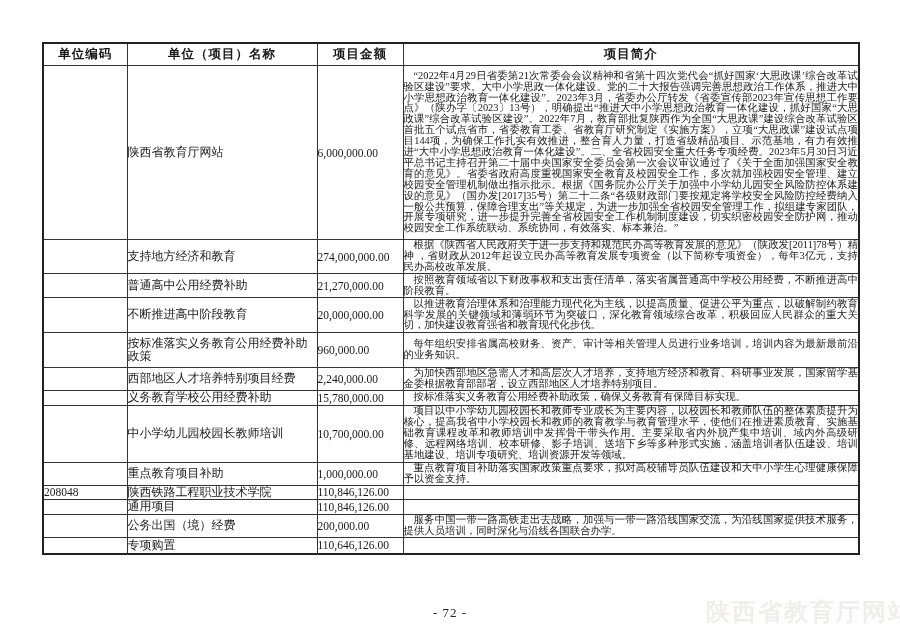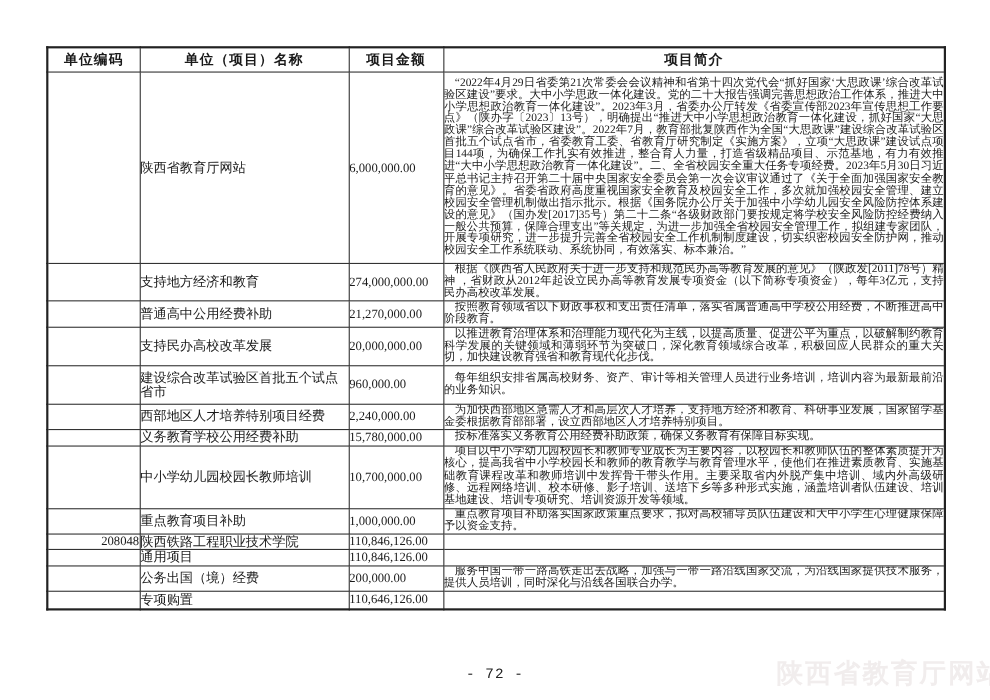--- a/index.html
+++ b/index.html
@@ -24,21 +24,21 @@
     overflow: hidden;
     vertical-align: middle;
   }
   table.budget th {
     font-size: 12.5px;
     font-weight: bold;
     height: 21px;
     text-align: center;
     letter-spacing: 1px;
   }
-  td.code  { text-align: right; font-size: 11.5px; }
+  td.code  { text-align: left; font-size: 11.5px; }
   td.name  { text-align: left;  font-size: 12px; line-height: 13.5px; padding: 1px 4px 1px 8px; }
   td.amount{ text-align: left; font-size: 11.5px; padding: 1px 3px 1px 1px; font-family: "Liberation Serif", serif; }
   td.desc  {
     font-size: 10.4px;
     line-height: 10.9px;
     text-align: justify;
     padding: 1px 3px;
     text-indent: 10px;
   }
   
@@ -50,21 +50,21 @@
   tr.h13  { height: 13px; }
   tr.h57  { height: 57px; }
   tr.h12  { height: 12px; }
   tr.h17  { height: 17px; margin-top: 17px; }
   .page-number {
     position: absolute;
     left: 0; right: 0;
     top: 605px;
     text-align: center;
     font-size: 13px;
-    font-family: Liberation Mono, monospace;
+    font-family: Liberation Serif, serif;
     color: #222;
     letter-spacing: 1px;
   }
   .watermark {
     position: absolute;
     right: -14px;
     bottom: 8px;
     font-size: 24px;
     letter-spacing: 2px;
     color: #f1eded;
@@ -105,27 +105,27 @@
         <td class="desc">根据《陕西省人民政府关于进一步支持和规范民办高等教育发展的意见》（陕政发[2011]78号）精神 ，省财政从2012年起设立民办高等教育发展专项资金（以下简称专项资金），每年3亿元，支持民办高校改革发展。</td>
       </tr>
       <tr class="h24">
         <td class="code"></td>
         <td class="name">普通高中公用经费补助</td>
         <td class="amount">21,270,000.00</td>
         <td class="desc">按照教育领域省以下财政事权和支出责任清单，落实省属普通高中学校公用经费，不断推进高中阶段教育。</td>
       </tr>
       <tr class="h35">
         <td class="code"></td>
-        <td class="name">支持民办高校改革发展</td>
+        <td class="name">不断推进高中阶段教育</td>
         <td class="amount">20,000,000.00</td>
         <td class="desc">以推进教育治理体系和治理能力现代化为主线，以提高质量、促进公平为重点，以破解制约教育科学发展的关键领域和薄弱环节为突破口，深化教育领域综合改革，积极回应人民群众的重大关切，加快建设教育强省和教育现代化步伐。</td>
       </tr>
       <tr class="h35">
         <td class="code"></td>
-        <td class="name">建设综合改革试验区首批五个试点省市</td>
+        <td class="name">按标准落实义务教育公用经费补助政策</td>
         <td class="amount">960,000.00</td>
         <td class="desc">每年组织安排省属高校财务、资产、审计等相关管理人员进行业务培训，培训内容为最新最前沿的业务知识。</td>
       </tr>
       <tr class="h23">
         <td class="code"></td>
         <td class="name">西部地区人才培养特别项目经费</td>
         <td class="amount">2,240,000.00</td>
         <td class="desc">为加快西部地区急需人才和高层次人才培养，支持地方经济和教育、科研事业发展，国家留学基金委根据教育部部署，设立西部地区人才培养特别项目。</td>
       </tr>
       <tr class="h13">

